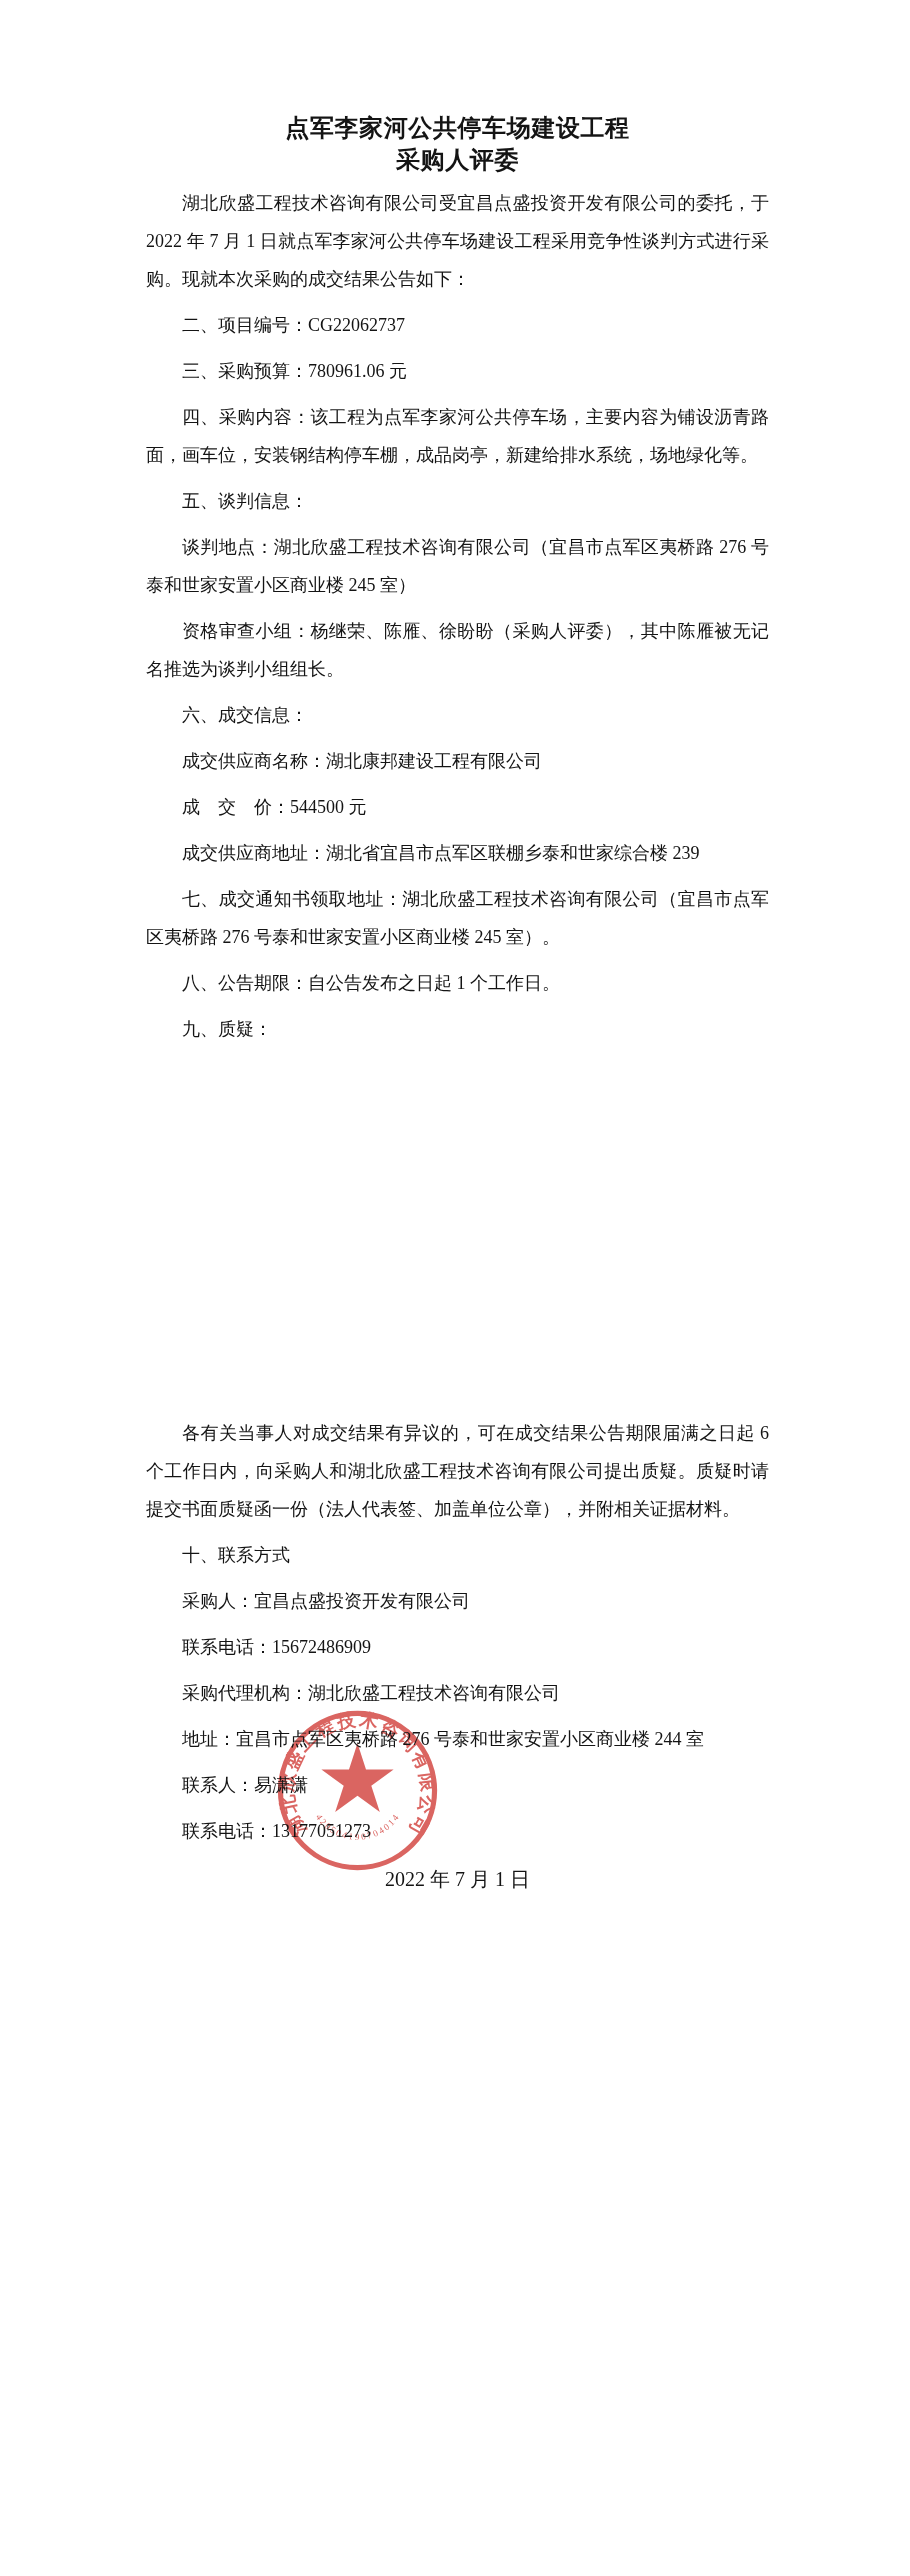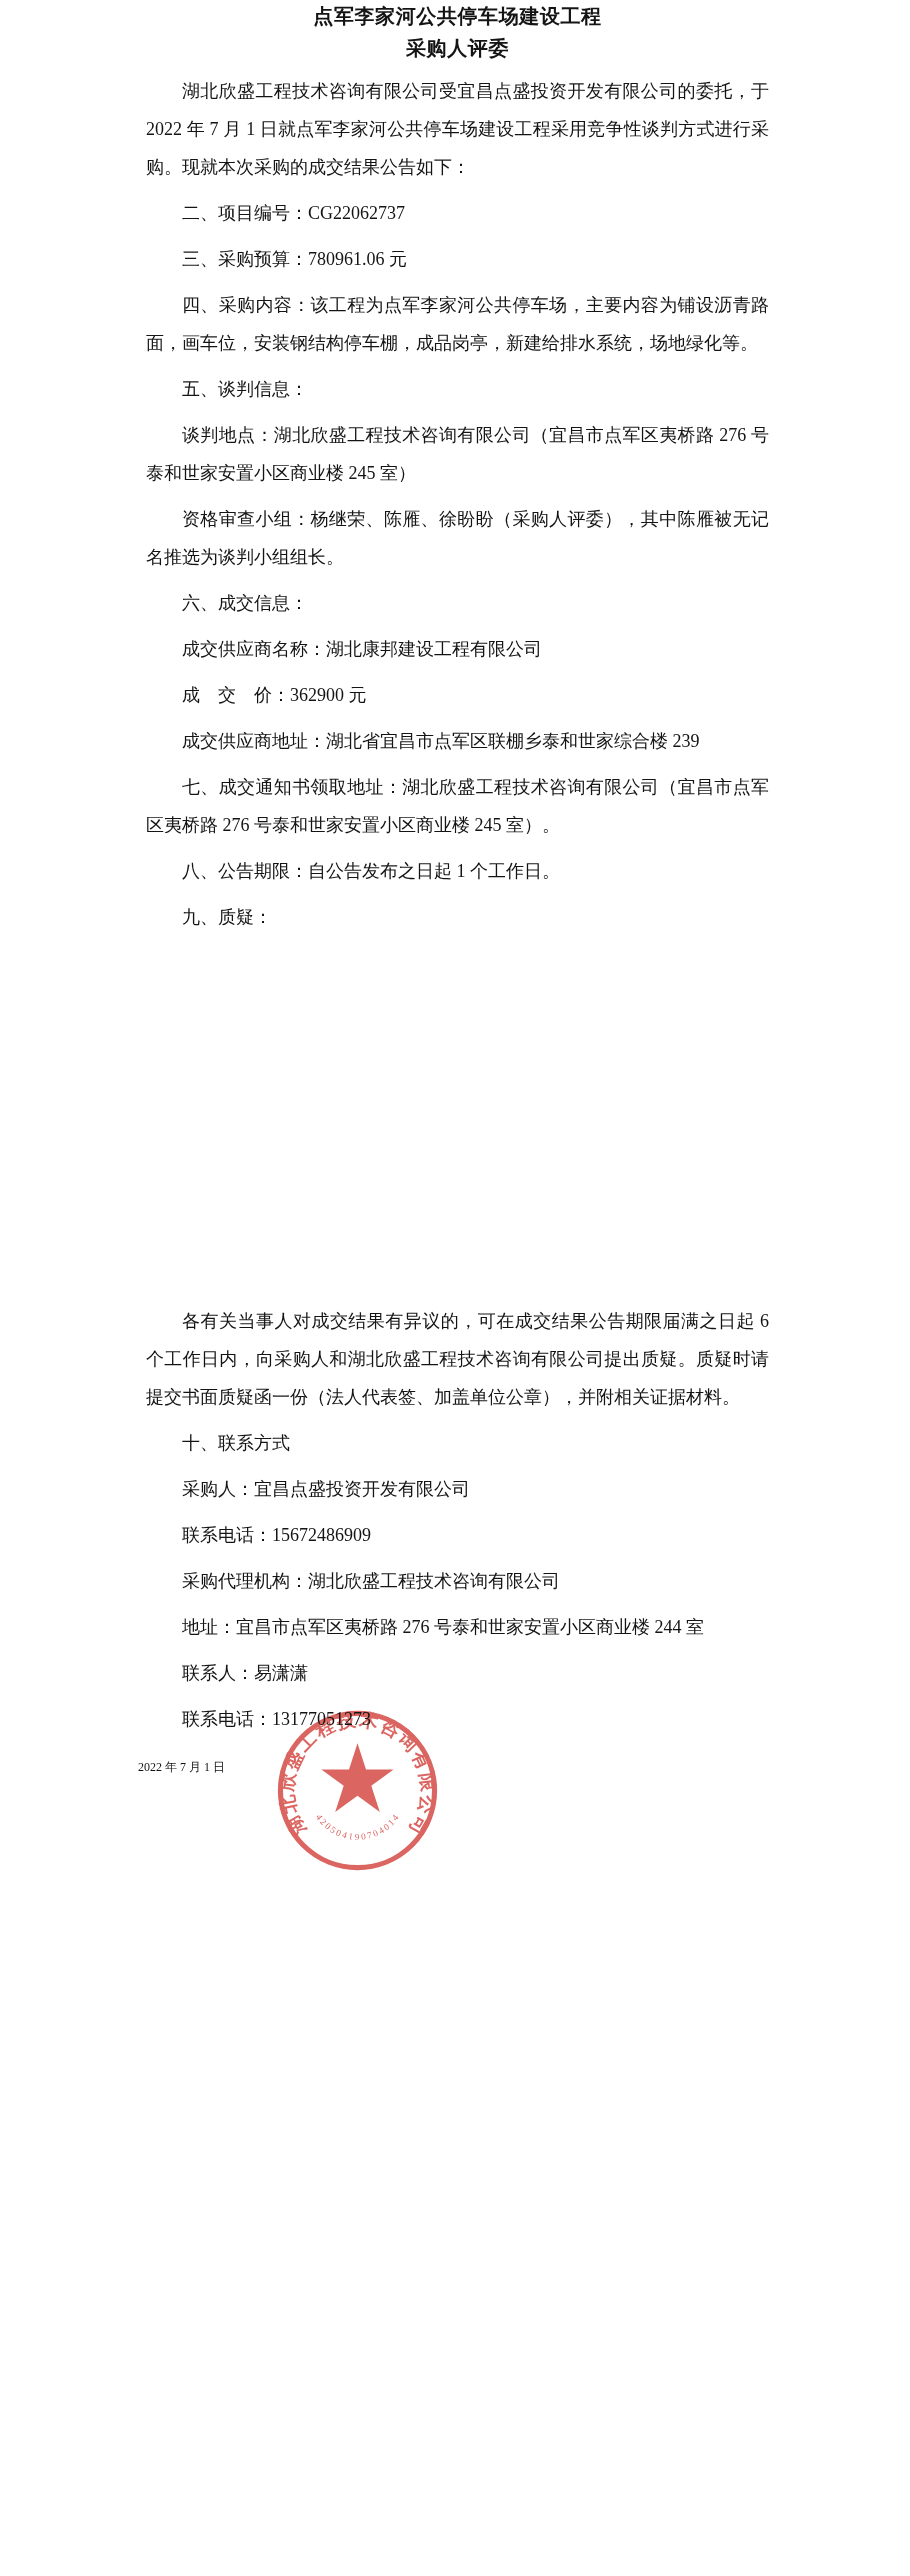--- a/index.html
+++ b/index.html
@@ -14,42 +14,43 @@
     overflow: hidden;
   }
   .content {
     position: absolute;
     left: 138px;
     top: 0;
     width: 639px;
     z-index: 2;
   }
   .title {
+    margin-top: 112px;
     text-align: center;
-    font-size: 20px;
+    font-size: 24px;
     font-weight: bold;
     line-height: 32px;
     letter-spacing: 0.6px;
   }
   .body-start { margin-top: 33px; }
   p.para {
     margin: 8px;
     font-size: 18px;
     line-height: 38px;
     text-indent: 2em;
     text-align: justify;
     word-break: break-all;
   }
   .gap { height: 350px; }
   .date-line {
     margin: 0;
     margin-top: 10.3px;
-    font-size: 12px;
+    font-size: 20px;
     line-height: 38px;
-    text-align: left;
+    text-align: center;
     text-indent: 0;
   }
   .seal {
     position: absolute;
     left: 277px;
     top: 1710px;
     width: 161px;
     height: 161px;
     z-index: 1;
     opacity: 0.88;
@@ -84,21 +85,21 @@
 
     <p class="para body-start">湖北欣盛工程技术咨询有限公司受宜昌点盛投资开发有限公司的委托，于 2022 年 7 月 1 日就点军李家河公共停车场建设工程采用竞争性谈判方式进行采购。现就本次采购的成交结果公告如下：</p>
     <p class="para">二、项目编号：CG22062737</p>
     <p class="para">三、采购预算：780961.06 元</p>
     <p class="para">四、采购内容：该工程为点军李家河公共停车场，主要内容为铺设沥青路面，画车位，安装钢结构停车棚，成品岗亭，新建给排水系统，场地绿化等。</p>
     <p class="para">五、谈判信息：</p>
     <p class="para">谈判地点：湖北欣盛工程技术咨询有限公司（宜昌市点军区夷桥路 276 号泰和世家安置小区商业楼 245 室）</p>
     <p class="para">资格审查小组：杨继荣、陈雁、徐盼盼（采购人评委），其中陈雁被无记名推选为谈判小组组长。</p>
     <p class="para">六、成交信息：</p>
     <p class="para">成交供应商名称：湖北康邦建设工程有限公司</p>
-    <p class="para">成　交　价：362900 元</p>
+    <p class="para">成　交　价：544500 元</p>
     <p class="para">成交供应商地址：湖北省宜昌市点军区联棚乡泰和世家综合楼 239</p>
     <p class="para">七、成交通知书领取地址：湖北欣盛工程技术咨询有限公司（宜昌市点军区夷桥路 276 号泰和世家安置小区商业楼 245 室）。</p>
     <p class="para">八、公告期限：自公告发布之日起 1 个工作日。</p>
     <p class="para">九、质疑：</p>
 
     <div class="gap"></div>
 
     <p class="para">各有关当事人对成交结果有异议的，可在成交结果公告期限届满之日起 6 个工作日内，向采购人和湖北欣盛工程技术咨询有限公司提出质疑。质疑时请提交书面质疑函一份（法人代表签、加盖单位公章），并附相关证据材料。</p>
     <p class="para">十、联系方式</p>
     <p class="para">采购人：宜昌点盛投资开发有限公司</p>

